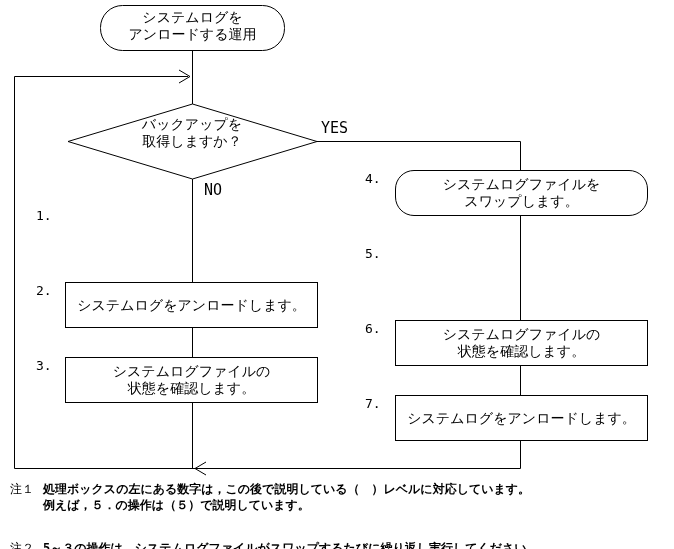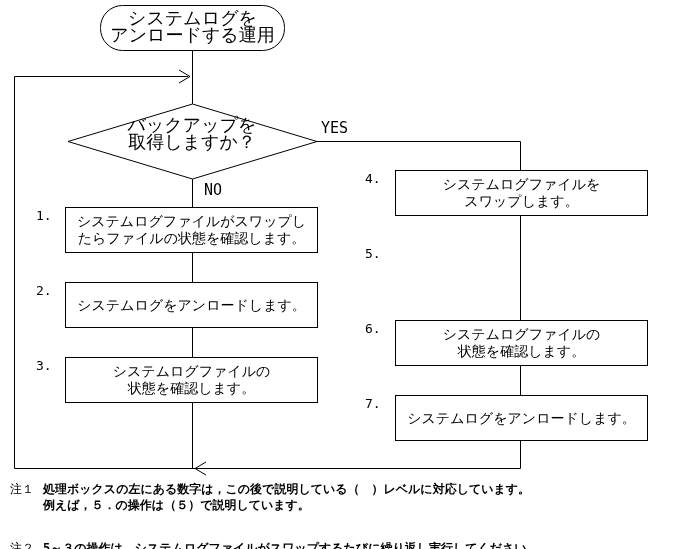--- a/index.html
+++ b/index.html
@@ -7,21 +7,21 @@
     position:relative;width:674px;height:549px;background:#fff;
     font-family:"DejaVu Sans Mono",monospace;color:#000;overflow:hidden;
   }
   .lines-layer{position:absolute;left:0;top:0;z-index:0;}
   .lines-layer path, .lines-layer polygon, .lines-layer rect{
     stroke:var(--line,#000);stroke-width:1;fill:none;
   }
   .lines-layer .filled{fill:#fff;}
   .txt{
     position:absolute;z-index:2;white-space:pre-line;text-align:center;
-    font-size:18px;line-height:17px;color:#000;
+    font-size:14px;line-height:17px;color:#000;
   }
   .box{
     position:absolute;z-index:1;width:251px;height:44px;
     border:1px solid var(--line,#000);background:#fff;
     display:flex;align-items:center;justify-content:center;
     text-align:center;font-size:14px;line-height:17px;white-space:pre-line;
   }
   .num{position:absolute;z-index:1;font-size:13px;line-height:14px;}
   .lbl{position:absolute;z-index:2;font-size:15px;line-height:14px;}
   .note{
@@ -30,21 +30,21 @@
   }
   .note .ntext{white-space:pre-line;font-weight:bold;}
   
   .terminal-text{left:100px;top:9px;width:185px;}
   .decision-text{left:102px;top:116px;width:180px;}
   .yes-label{left:321px;top:121px;}
   .no-label{left:204px;top:183px;}
   .b1{left:65px;top:207px;} .n1{left:36px;top:209px;}
   .b2{left:65px;top:282px;} .n2{left:36px;top:284px;}
   .b3{left:65px;top:357px;} .n3{left:36px;top:359px;}
-  .b4{left:395px;top:170px;} .n4{left:365px;top:172px;}
+  .b4{left:395px;top:170px;border-radius:19px;} .n4{left:365px;top:172px;}
   .b5{left:395px;top:245px;} .n5{left:365px;top:247px;}
   .b6{left:395px;top:320px;} .n6{left:365px;top:322px;}
   .b7{left:395px;top:395px;} .n7{left:365px;top:397px;}
   .note1{top:481px;} .note2{top:540px;}
 </style>
 </head>
 <body>
 
 <div class="page" style="--line: #000000; background: rgb(255, 255, 255); color: rgb(0, 0, 0);">
 
@@ -71,24 +71,20 @@
 
   <div class="txt terminal-text">システムログを
 アンロードする運用</div>
 
   <div class="txt decision-text">バックアップを
 取得しますか？</div>
   <div class="lbl yes-label">YES</div>
   <div class="lbl no-label">NO</div>
 
   <div class="num n1">1.</div>
-  <div class="box b1">
-    <span>システムログファイルがスワップし
-たらファイルの状態を確認します。</span>
-  </div>
   <div class="num n2">2.</div>
   <div class="box b2">
     <span>システムログをアンロードします。</span>
   </div>
   <div class="num n3">3.</div>
   <div class="box b3">
     <span>システムログファイルの
 状態を確認します。</span>
   </div>
 

